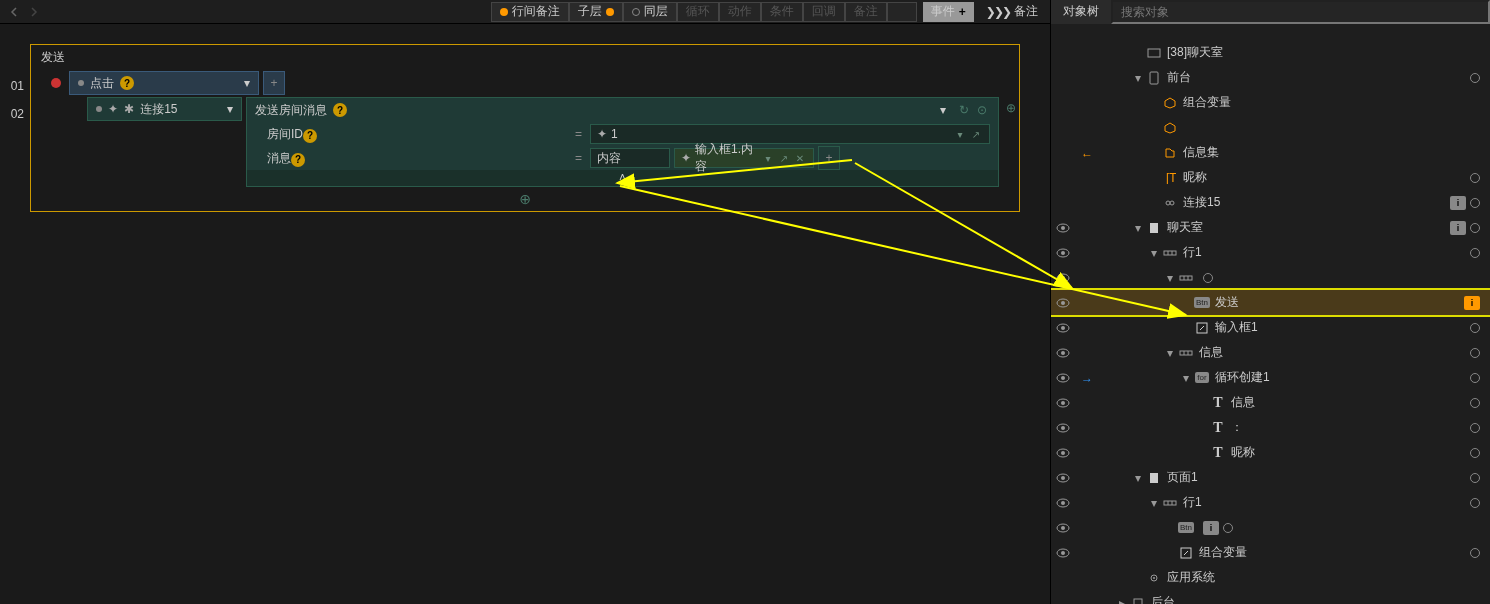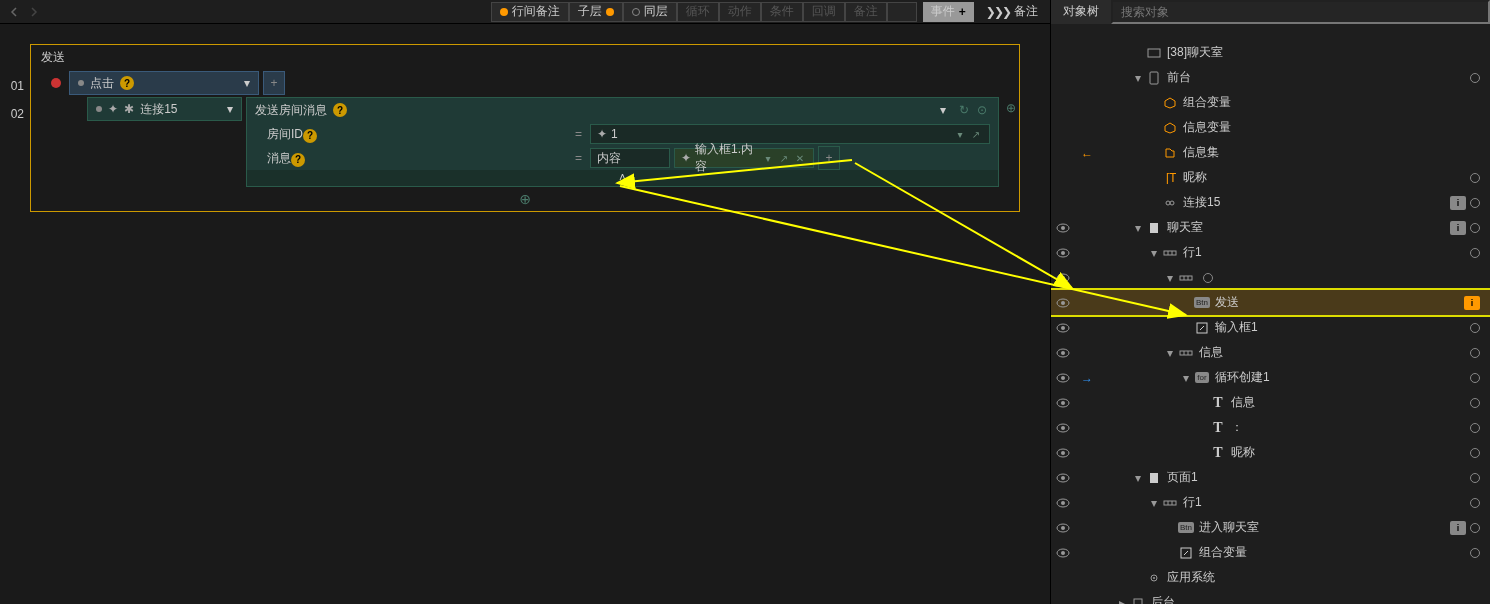--- a/index.html
+++ b/index.html
@@ -251,21 +251,20 @@
         <div class="tree-row">
           <div class="eye"></div>
           <div class="arrow-slot"></div>
           <span class="indent" style="width:48px"></span>
           <span class="expander"></span>
           <span class="node-icon orange">
             <svg width="12" height="12" viewBox="0 0 12 12">
               <path d="M6 1L11 4v5L6 11L1 9V4Z" stroke="#f90" fill="none"></path>
             </svg>
           </span>
-          <span class="node-label">信息变量</span>
         </div>
         <div class="tree-row">
           <div class="eye"></div>
           <div class="arrow-slot">
             <span style="color:#f90">←</span>
           </div>
           <span class="indent" style="width:48px"></span>
           <span class="expander"></span>
           <span class="node-icon orange">
             <svg width="12" height="12" viewBox="0 0 12 12">
@@ -525,21 +524,20 @@
               <ellipse cx="7" cy="5" rx="6" ry="4" stroke="#999" fill="none"></ellipse>
               <circle cx="7" cy="5" r="2" fill="#999"></circle>
             </svg>
           </div>
           <div class="arrow-slot"></div>
           <span class="indent" style="width:64px"></span>
           <span class="expander"></span>
           <span class="node-icon">
             <span style="background:#888;color:#222;font-size:8px;padding:1px 2px;border-radius:2px">Btn</span>
           </span>
-          <span class="node-label">进入聊天室</span>
           <span class="badge grey">i</span>
           <span class="circ"></span>
         </div>
         <div class="tree-row">
           <div class="eye">
             <svg width="14" height="10" viewBox="0 0 14 10">
               <ellipse cx="7" cy="5" rx="6" ry="4" stroke="#999" fill="none"></ellipse>
               <circle cx="7" cy="5" r="2" fill="#999"></circle>
             </svg>
           </div>

